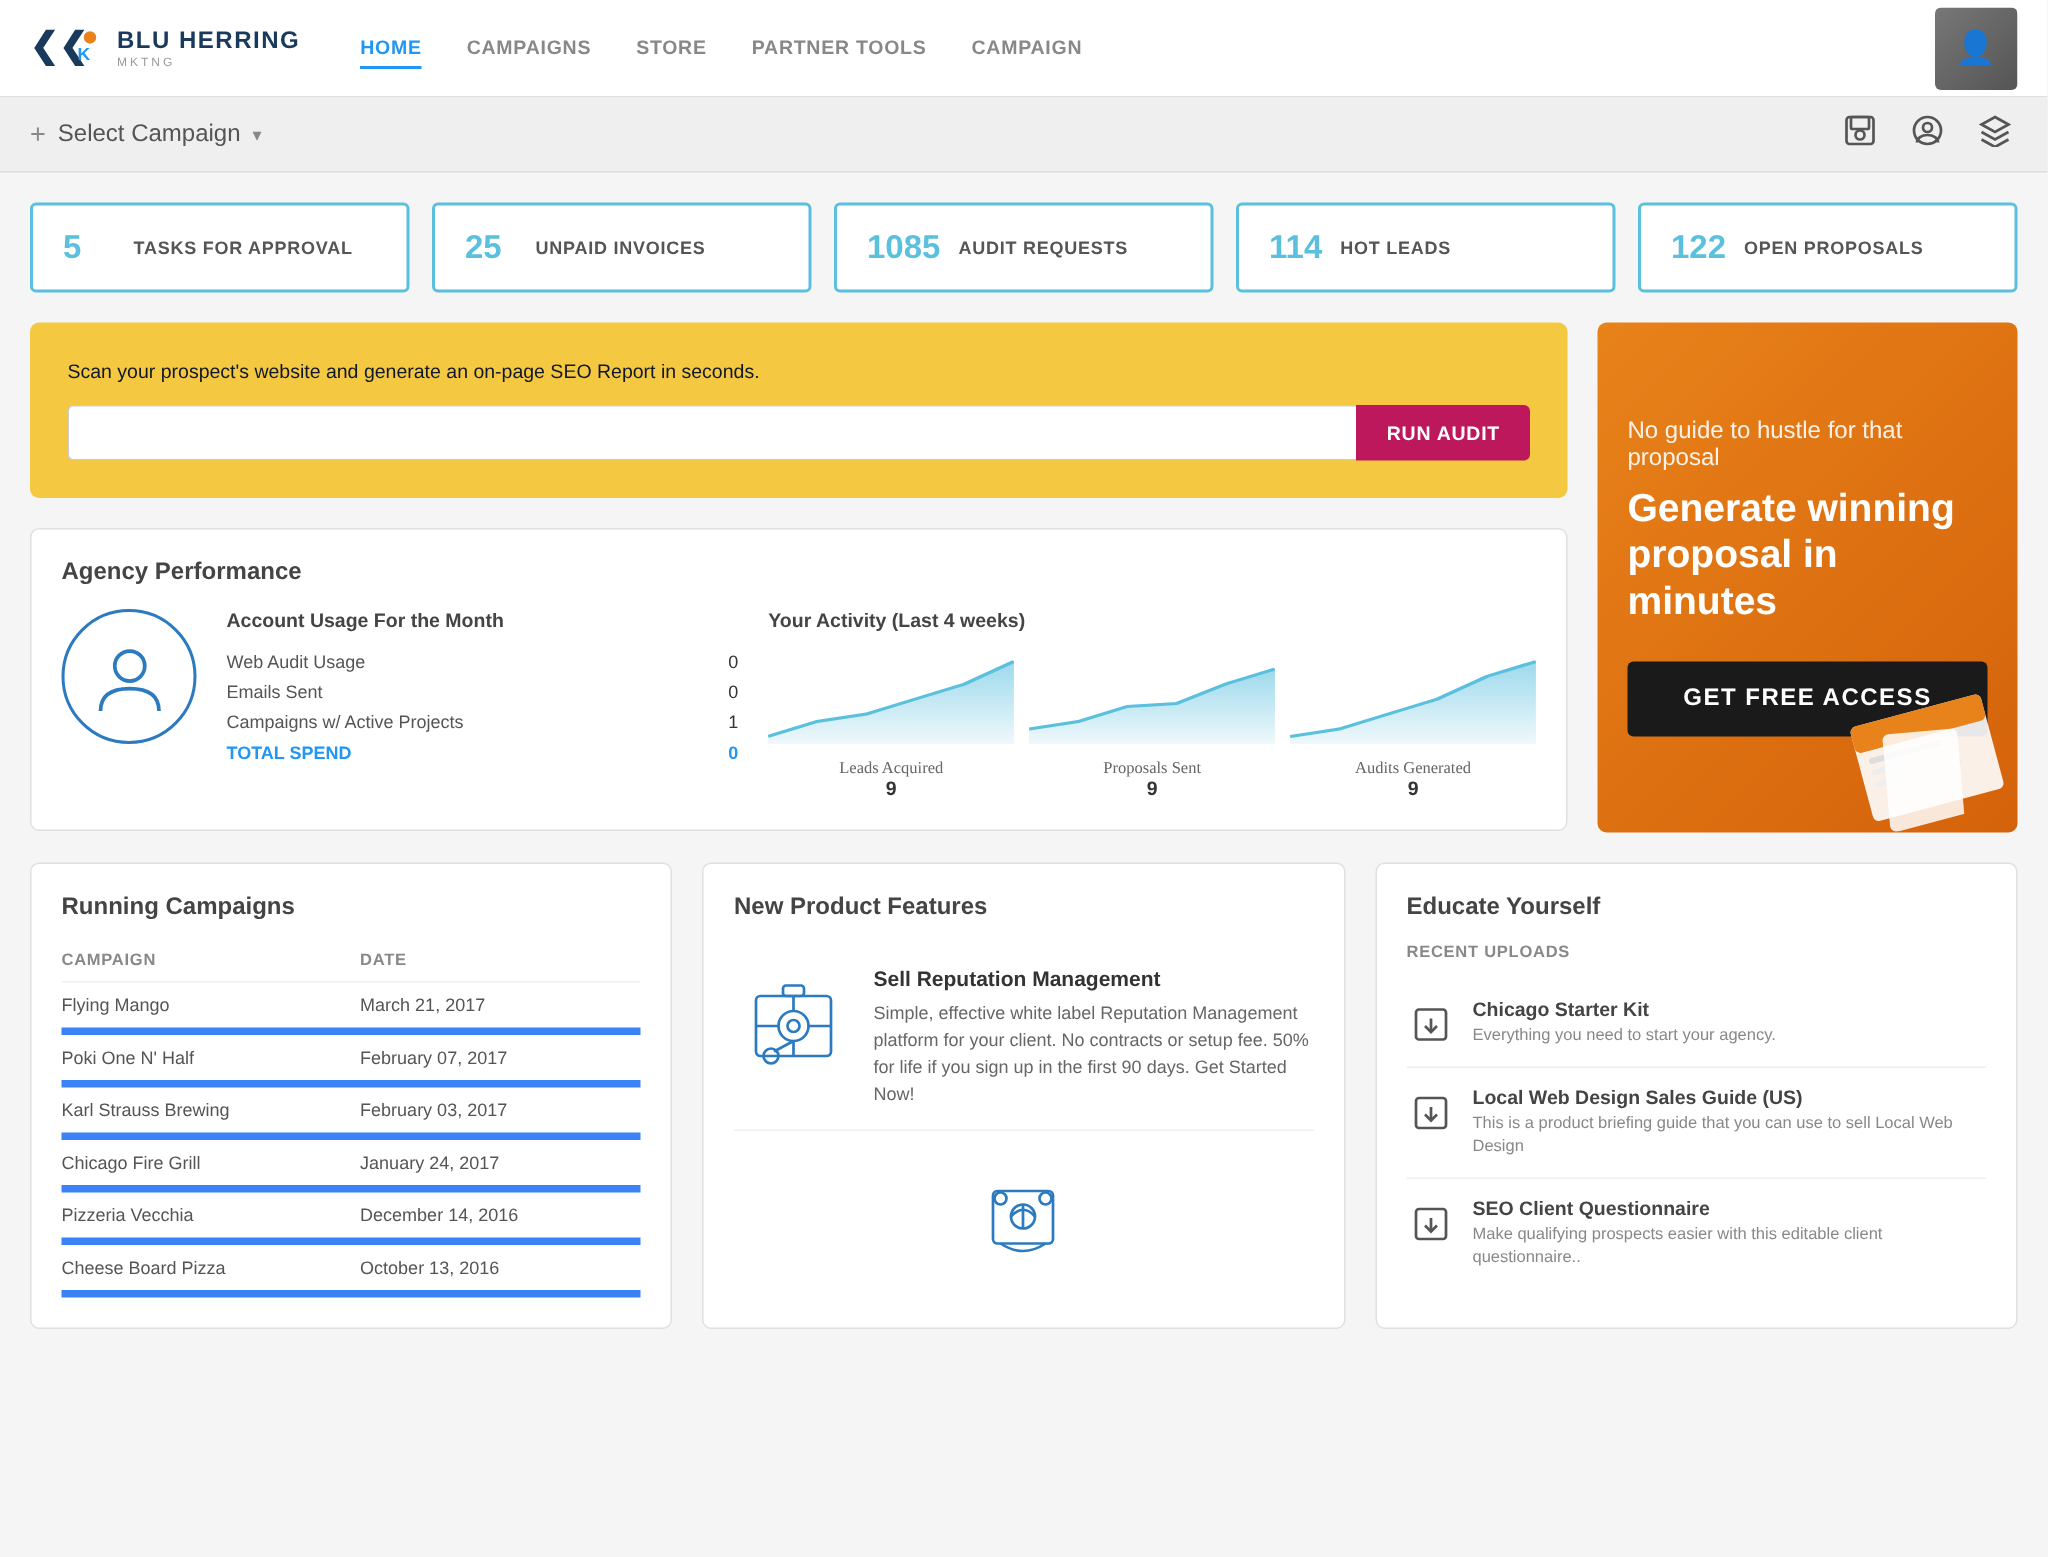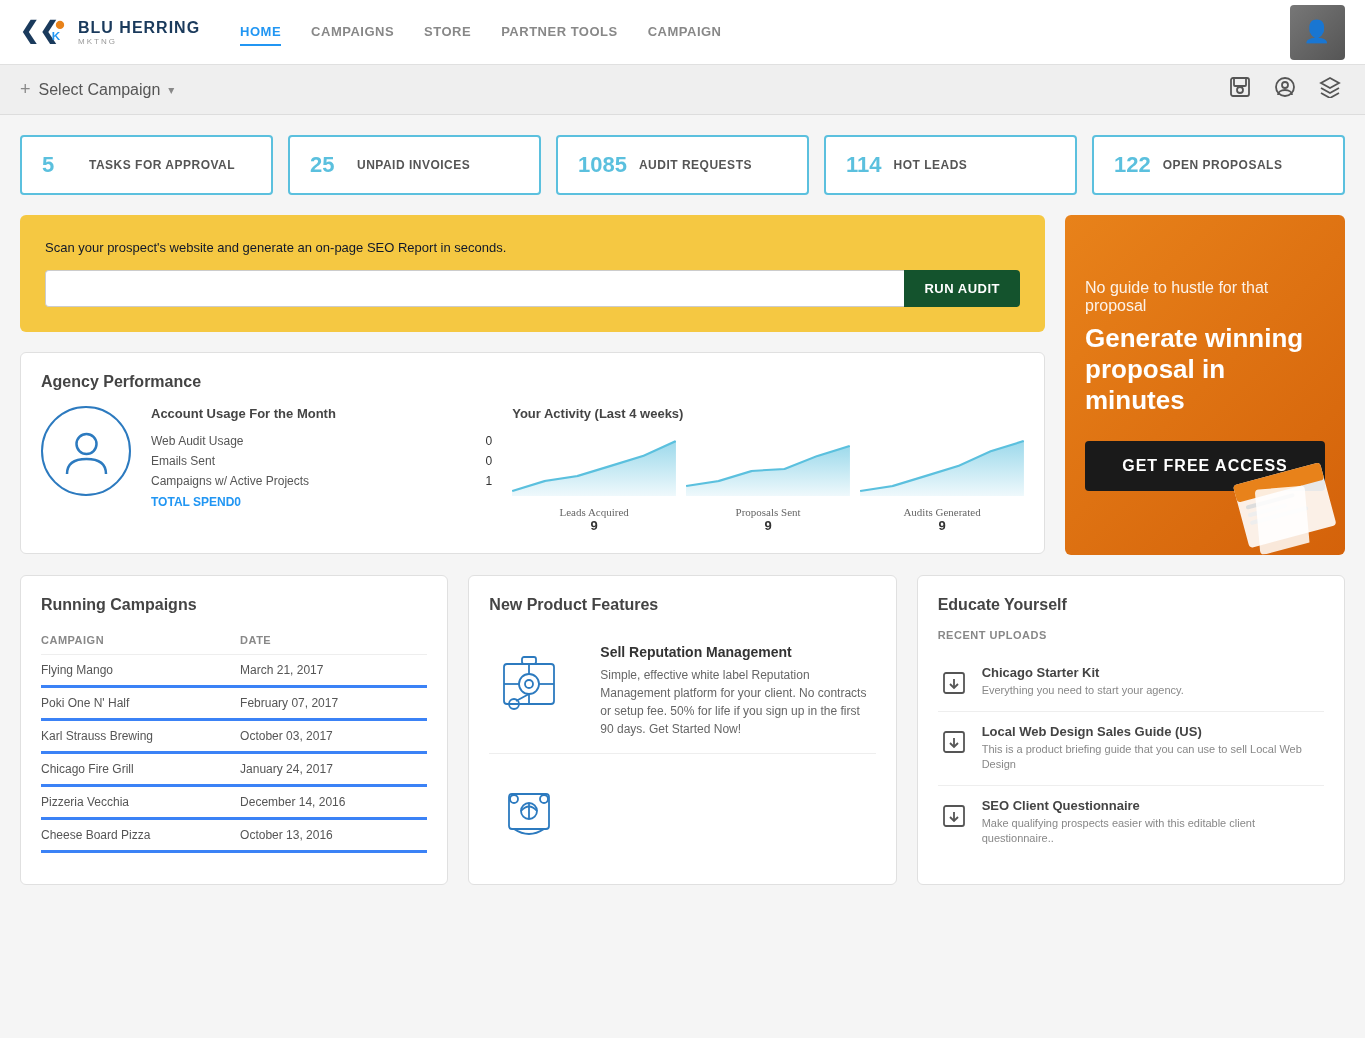--- a/index.html
+++ b/index.html
@@ -157,21 +157,21 @@
     .audit-input {
       flex: 1;
       border: 1px solid #ccc;
       border-right: none;
       border-radius: 4px 0 0 4px;
       padding: 10px 14px;
       font-size: 13px;
       background: #fff;
     }
     .run-audit-btn {
-      background: #14532d;
+      background: #be185d;
       color: #fff;
       border: none;
       border-radius: 0 4px 4px 0;
       padding: 10px 20px;
       font-size: 13px;
       font-weight: 700;
       cursor: pointer;
       letter-spacing: 0.5px;
     }
 
@@ -204,22 +204,24 @@
     .usage-row {
       display: flex;
       justify-content: space-between;
       padding: 3px 0;
       font-size: 12px;
       color: #555;
     }
     .usage-row .val { color: #333; }
     .total-spend-row {
       display: flex;
+      justify-content: space-between;
       padding: 4px 0;
       font-size: 12px;
+      gap: 19px;
     }
     .total-spend-label { color: #2196f3; font-weight: 700; text-transform: uppercase; }
     .total-spend-val { color: #2196f3; font-weight: 700; }
     .activity-section { flex: 1.5; }
     .activity-title { font-size: 13px; font-weight: 700; color: #444; margin-bottom: 10px; }
     .charts-row {
       display: flex;
       gap: 10px;
       margin-bottom: 10px;
     }
@@ -297,30 +299,31 @@
       color: #888;
       letter-spacing: 0.5px;
       padding: 5px 0 8px 0;
       border-bottom: 1px solid #eee;
       text-transform: uppercase;
     }
     .campaigns-table td {
       padding: 8px 0;
       font-size: 12px;
       color: #555;
-      border-bottom: 3px solid #3b82f6;
+      border-bottom: 5px solid #3b82f6;
     }
 
     
     .feature-item {
       display: flex;
-      gap: 31px;
+      gap: 13px;
       padding: 15px 0;
       border-bottom: 1px solid #eee;
       align-items: flex-start;
+      justify-content: center;
     }
     .feature-item:last-child { border-bottom: none; }
     .feature-icon {
       width: 80px;
       height: 80px;
       flex-shrink: 0;
       display: flex;
       align-items: center;
       justify-content: center;
     }
@@ -574,21 +577,21 @@
             <tr>
               <td>Flying Mango</td>
               <td>March 21, 2017</td>
             </tr>
             <tr>
               <td>Poki One N' Half</td>
               <td>February 07, 2017</td>
             </tr>
             <tr>
               <td>Karl Strauss Brewing</td>
-              <td>October 03, 2017</td>
+              <td>February 03, 2017</td>
             </tr>
             <tr>
               <td>Chicago Fire Grill</td>
               <td>January 24, 2017</td>
             </tr>
             <tr>
               <td>Pizzeria Vecchia</td>
               <td>December 14, 2016</td>
             </tr>
             <tr>

